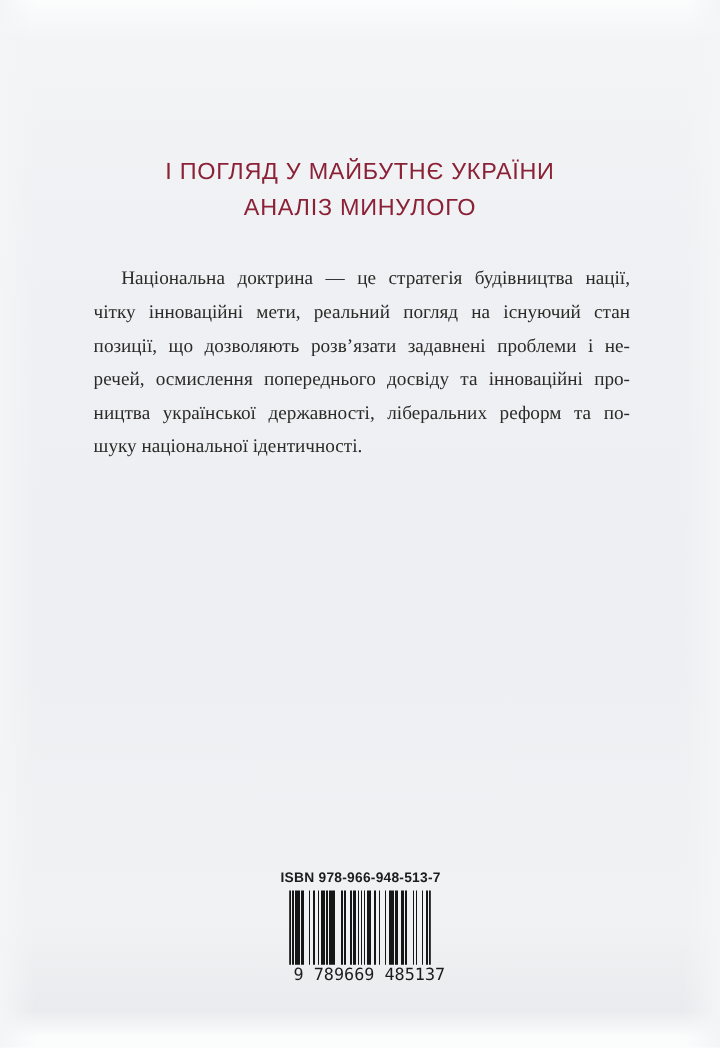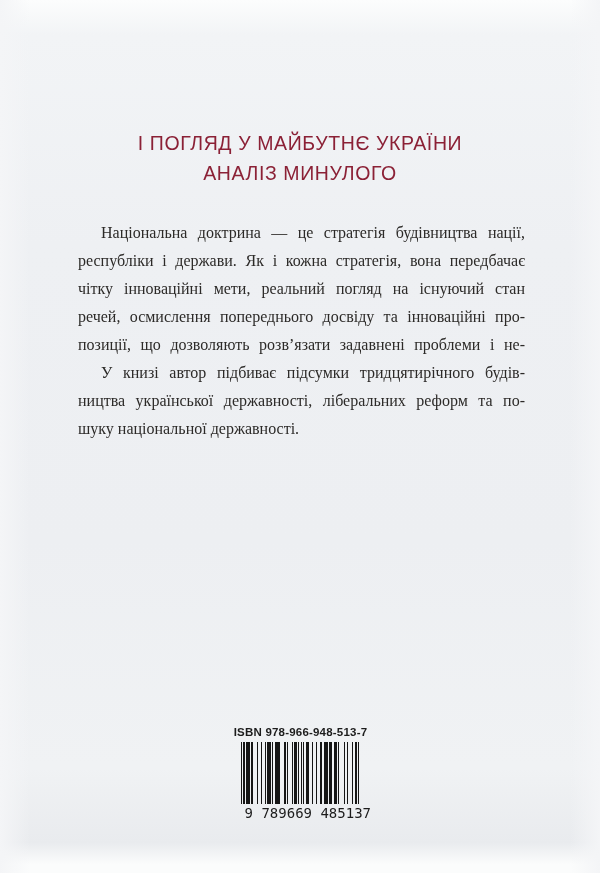--- a/index.html
+++ b/index.html
@@ -79,27 +79,25 @@
 
 <div class="cover">
 
   <div class="heading">
     <div>І ПОГЛЯД У МАЙБУТНЄ УКРАЇНИ</div>
     <div>АНАЛІЗ МИНУЛОГО</div>
   </div>
 
   <div class="body-text">
     <div class="line indent">Національна доктрина — це стратегія будівництва нації,</div>
-    <div class="line">республіки і держави. Як і кожна стратегія, вона передбачає</div>
     <div class="line">чітку інноваційні мети, реальний погляд на існуючий стан</div>
+    <div class="line">позиції, що дозволяють розв’язати задавнені проблеми і не-</div>
     <div class="line">речей, осмислення попереднього досвіду та інноваційні про-</div>
-    <div class="line">позиції, що дозволяють розв’язати задавнені проблеми і не-</div>
-    <div class="line indent">У книзі автор підбиває підсумки тридцятирічного будів-</div>
     <div class="line">ництва української державності, ліберальних реформ та по-</div>
-    <div class="line para-end">шуку національної державності.</div>
+    <div class="line para-end">шуку національної ідентичності.</div>
   </div>
 
   <div class="barcode-block">
     <div class="isbn">ISBN 978-966-948-513-7</div>
     <svg class="bars" id="barcode-svg" viewBox="0 0 95 62" preserveAspectRatio="none" shape-rendering="crispEdges">
         <rect x="0" y="0" width="1" height="62" fill="#161616"></rect>
         <rect x="2" y="0" width="1" height="62" fill="#161616"></rect>
         <rect x="4" y="0" width="3" height="62" fill="#161616"></rect>
         <rect x="8" y="0" width="2" height="62" fill="#161616"></rect>
         <rect x="13" y="0" width="1" height="62" fill="#161616"></rect>

